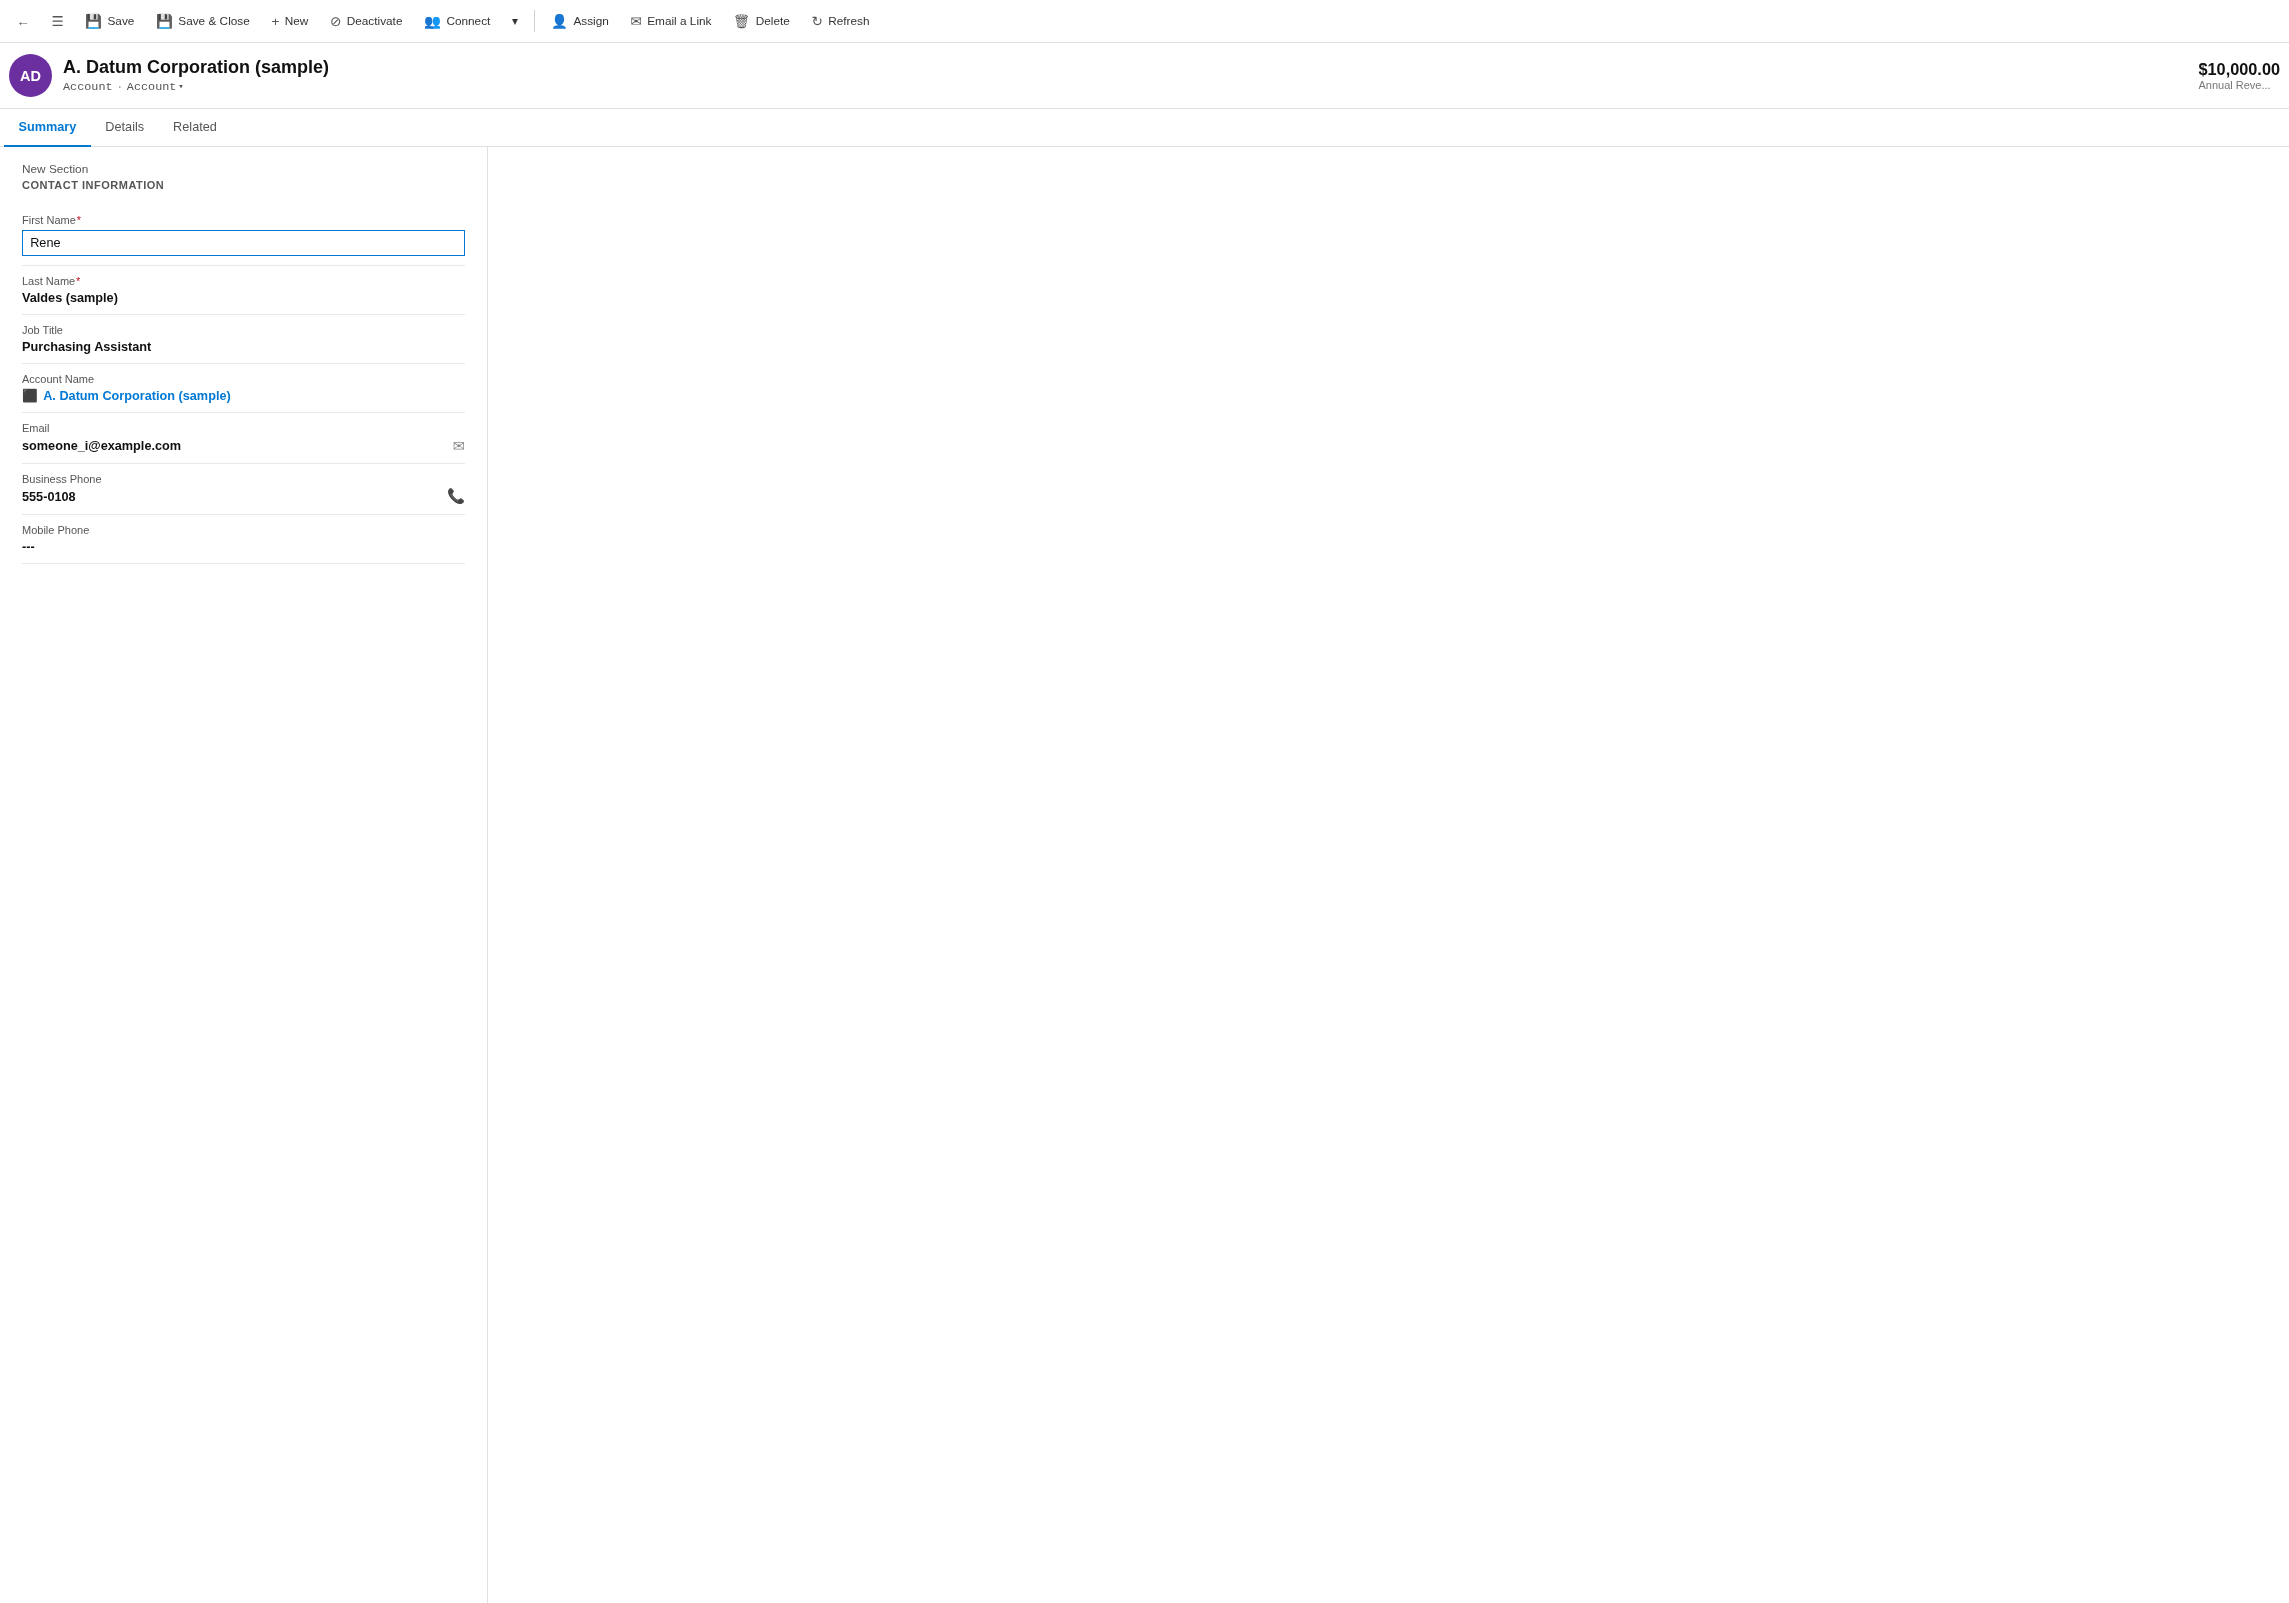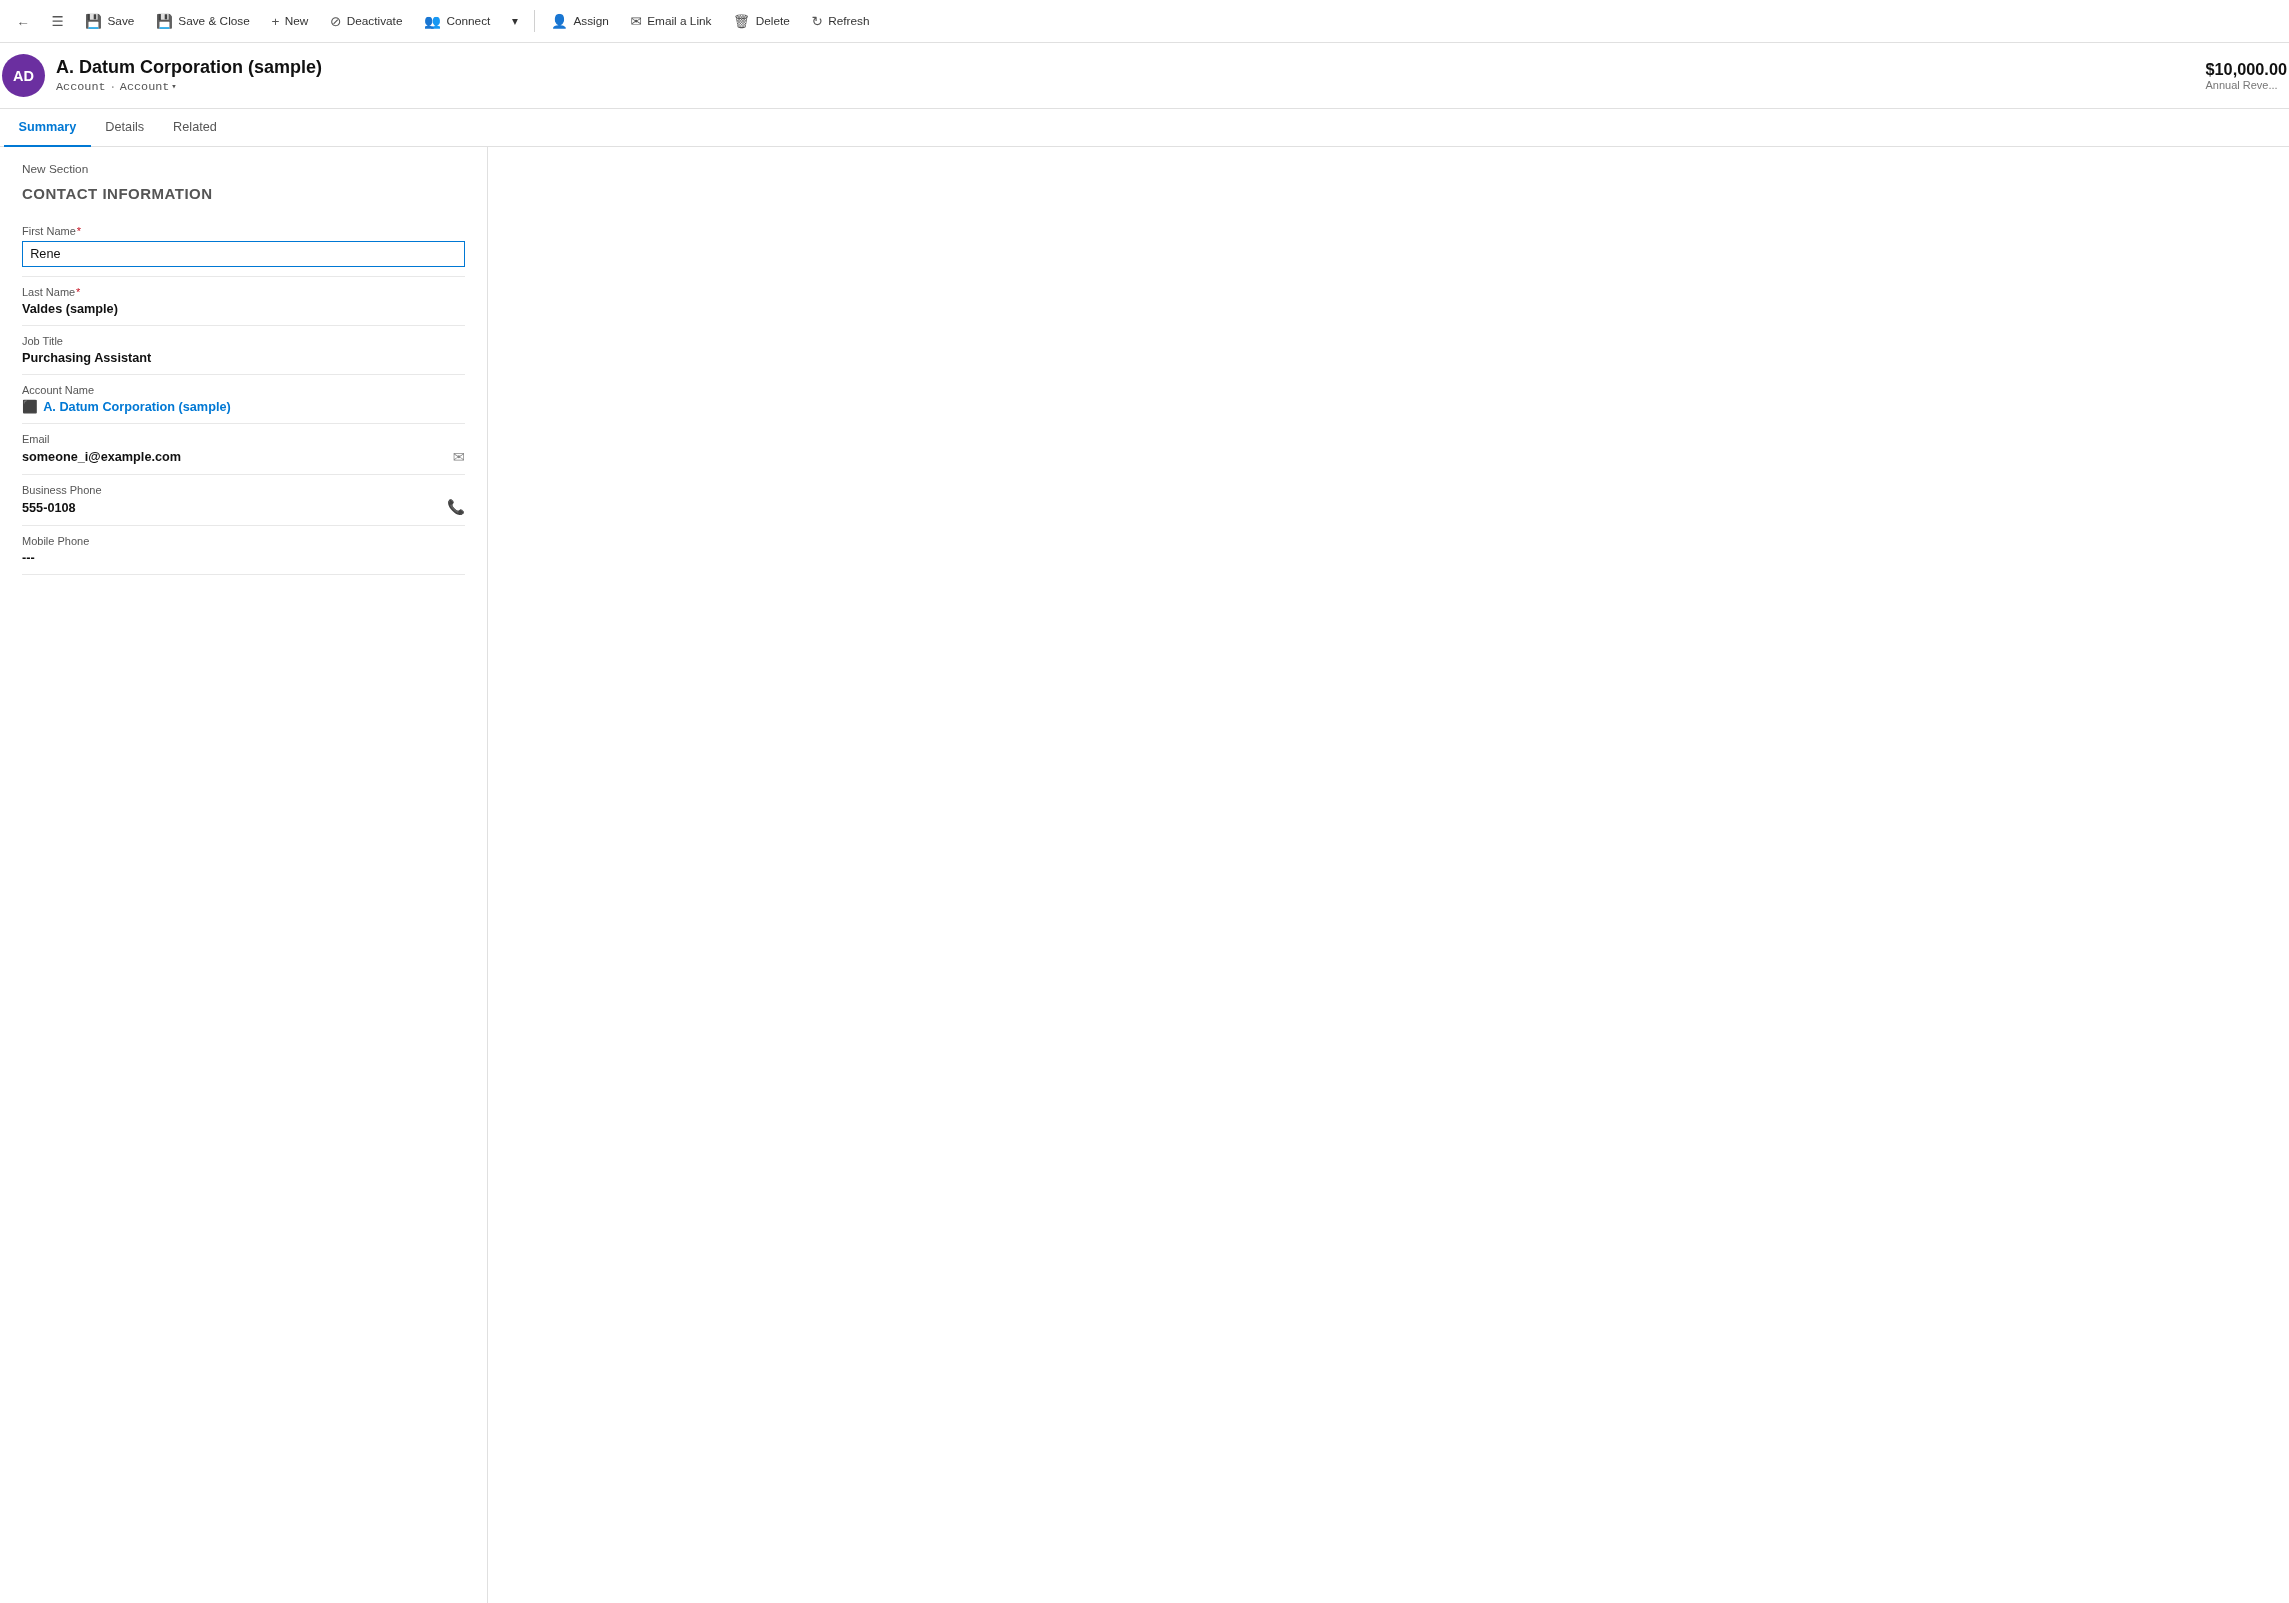--- a/index.html
+++ b/index.html
@@ -36,21 +36,21 @@
     }
     .toolbar-icon {
       font-size: 13.6px;
       color: #555;
     }
 
     
     .record-header {
       display: flex;
       align-items: center;
-      padding: 11px 2px;
+      padding: 11px 9px;
       border-bottom: 0.9px solid #e0e0e0;
       background: #fff;
       justify-content: space-between;
     }
     .record-header-left {
       display: flex;
       align-items: center;
       gap: 11px;
     }
     .avatar {
@@ -141,27 +141,27 @@
       overflow-y: auto;
       background: #fff;
     }
 
     
     .section-title {
       font-size: 11.8px;
       color: #555;
     }
     .contact-info-title {
-      font-size: 15px;
+      font-size: 11px;
       font-weight: 600;
       color: #555;
       text-transform: uppercase;
       letter-spacing: 0.5px;
       margin-bottom: 14.5px;
-      margin-top: 9px;
+      margin-top: 3px;
     }
 
     .field-group {
       padding: 9px 0;
       border-bottom: 0.9px solid #e8e8e8;
     }
     .field-label {
       font-size: 11px;
       color: #555;
       margin-bottom: 3.6px;

